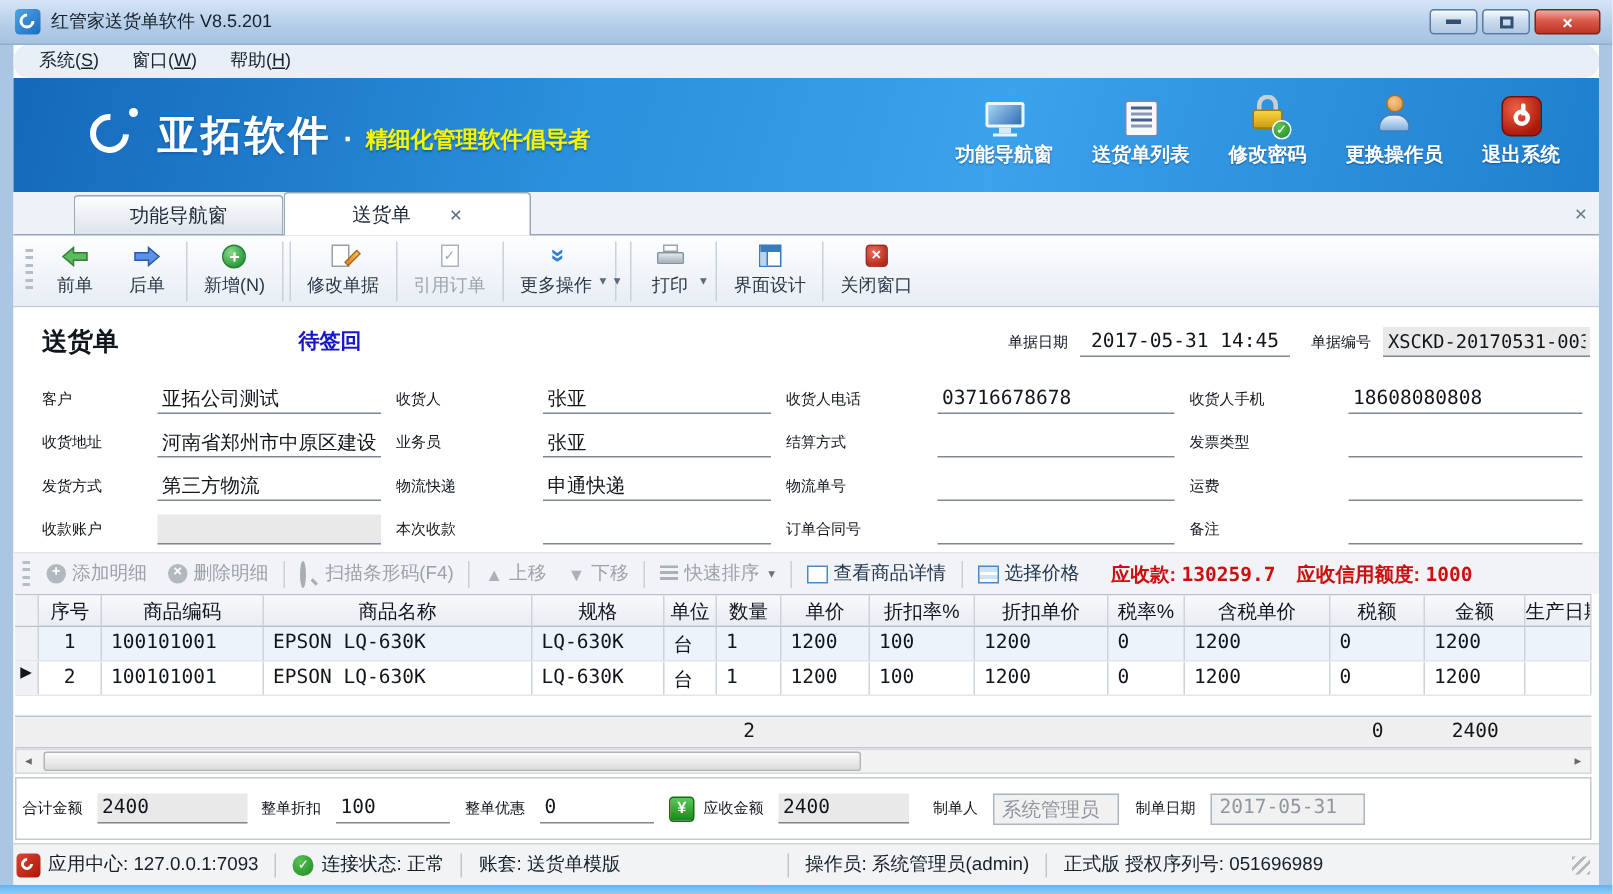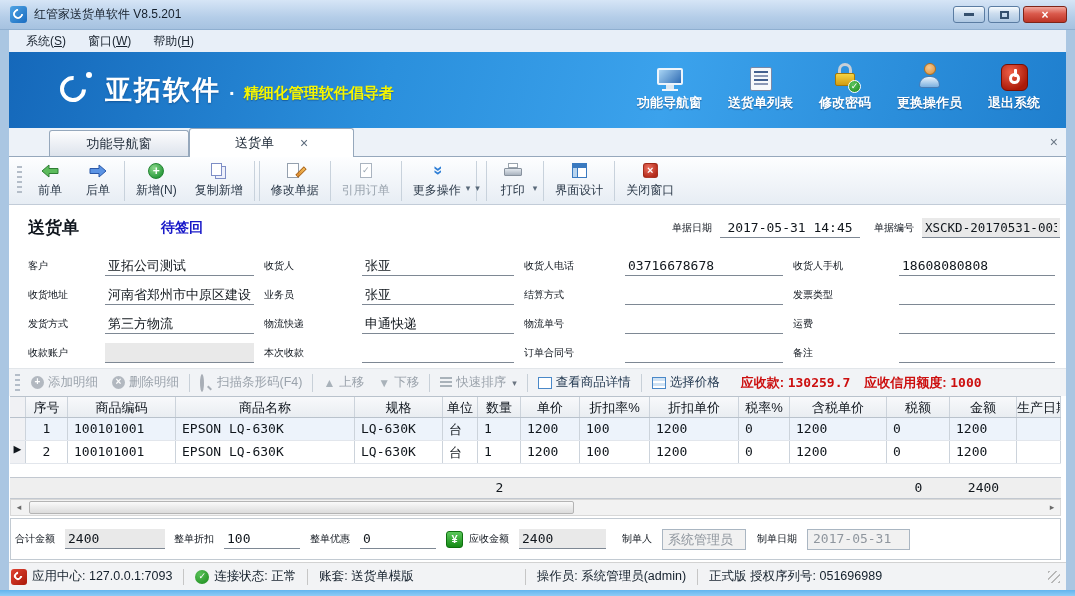--- a/index.html
+++ b/index.html
@@ -15,21 +15,21 @@
   .wctrl { margin-left:auto; display:flex; gap:3px; }
   .wbtn { width:32px; height:17px; border:1px solid #5a7ca2; border-radius:3px; display:flex; align-items:center; justify-content:center;
     background:linear-gradient(#f6fafd,#cbdcee 45%,#aec8e2); color:#35506e; font-size:11px; line-height:1; }
   .wbtn .minbar { width:10px; height:3px; background:#35506e; }
   .wbtn .maxsq { width:9px; height:8px; border:2px solid #35506e; }
   .wbtn.close { width:44px; background:linear-gradient(#f2a89e,#da5a4c 45%,#bd3526); border-color:#7e2418; color:#fff; font-weight:bold; font-size:12px; }
 
   .inner { margin:0 9px; height:560px; background:#fff; display:flex; flex-direction:column; }
 
   
-  .menubar { height:22px; background:#e8eff8; display:flex; align-items:center; gap:4px; padding-left:8px; font-size:12px; color:#18222e; }
+  .menubar { height:22px; background:#e8eff8; display:flex; align-items:flex-start; gap:4px; padding-left:8px; font-size:12px; color:#18222e;border-radius:10px; }
   .menu-item { padding:2px 9px; }
   .menu-item .accel { text-decoration:underline; }
 
   
   .banner { height:76px; background:linear-gradient(105deg,#1568ba 0%,#2a8fdc 35%,#3ba2ec 62%,#1f7fce 100%); display:flex; align-items:center; }
   .brand { display:flex; align-items:center; padding-left:46px; }
   .blogo { width:40px; height:40px; position:relative; flex:0 0 auto; }
   .blogo i { position:absolute; left:5px; top:6px; width:26px; height:26px; border:4px solid #fff; border-top-color:transparent; border-radius:50%; transform:rotate(48deg); }
   .blogo b { position:absolute; right:3px; top:2px; width:6px; height:6px; border-radius:50%; background:#fff; }
   .bname { color:#fff; font-size:27px; font-weight:bold; letter-spacing:2px; margin-left:10px; text-shadow:0 1px 2px rgba(0,40,90,.4); }
@@ -92,21 +92,21 @@
   .ic-print .bo { width:18px; height:8px; background:linear-gradient(#e2e8ee,#a8b2be); border:1px solid #88929e; border-radius:1px; }
   .ic-ui { width:15px; height:15px; border:1px solid #3a7ac0; background:#fff; }
   .ic-ui .tb { height:4px; background:#3a7ac0; }
   .ic-ui .lc { width:5px; height:9px; background:#b8d4ee; border-right:1px solid #3a7ac0; }
   .ic-closewin { width:15px; height:15px; border-radius:3px; background:radial-gradient(circle at 35% 30%,#ec7060,#b42c1c 75%); border:1px solid #84201277; color:#fff; font-weight:bold; font-size:11px; line-height:13px; text-align:center; }
 
   
   .client { flex:1; background:#fff; position:relative; }
   .dochead { height:45px; display:flex; align-items:center; padding:0 5px 0 19px; }
   .doctitle { font-size:17px; font-weight:bold; color:#10161e; }
-  .docstatus { margin-left:82px; font-size:14px; font-weight:bold; color:#1717c8; }
+  .docstatus { margin-left:120px; font-size:14px; font-weight:bold; color:#1717c8; }
   .dh-right { margin-left:auto; display:flex; align-items:center; }
   .flabel { font-size:10px; color:#10161e; white-space:nowrap; }
   .ufield { border:none; border-bottom:1px solid #7e8894; background:transparent; height:20px;
     font:13px "DejaVu Sans Mono",monospace; color:#10161c; padding:0 3px; outline:none; }
   .ufield.ro { background:#e9e9e9; }
   .dh-right .flabel { margin:0 8px 0 0; }
   .dh-date { width:140px; margin-right:14px;text-align:center; }
   .dh-no { width:138px; font-size:12.5px; margin-right:1px; }
 
   .formgrid { display:grid; grid-template-columns:77px 159px 98px 162px 101px 168px 106px 166px;
@@ -297,29 +297,20 @@
           </div>
         <div class="cap">后单</div>
       </div>
       <div class="tsep"></div>
       <div class="tbtn">
         <div class="ig">
             <div class="ic-plus">+</div>
           </div>
         <div class="cap">新增(N)</div>
       </div>
-      <div class="tbtn">
-        <div class="ig">
-            <div class="ic-copy">
-              <i class="s"></i>
-              <i class="f"></i>
-            </div>
-          </div>
-        <div class="cap">复制新增</div>
-      </div>
       <div class="tsep"></div>
       <div class="tsep"></div>
       <div class="tbtn">
         <div class="ig">
             <div class="ic-edit">
               <div class="doc"></div>
               <div class="pen"></div>
             </div>
           </div>
         <div class="cap">修改单据</div>

